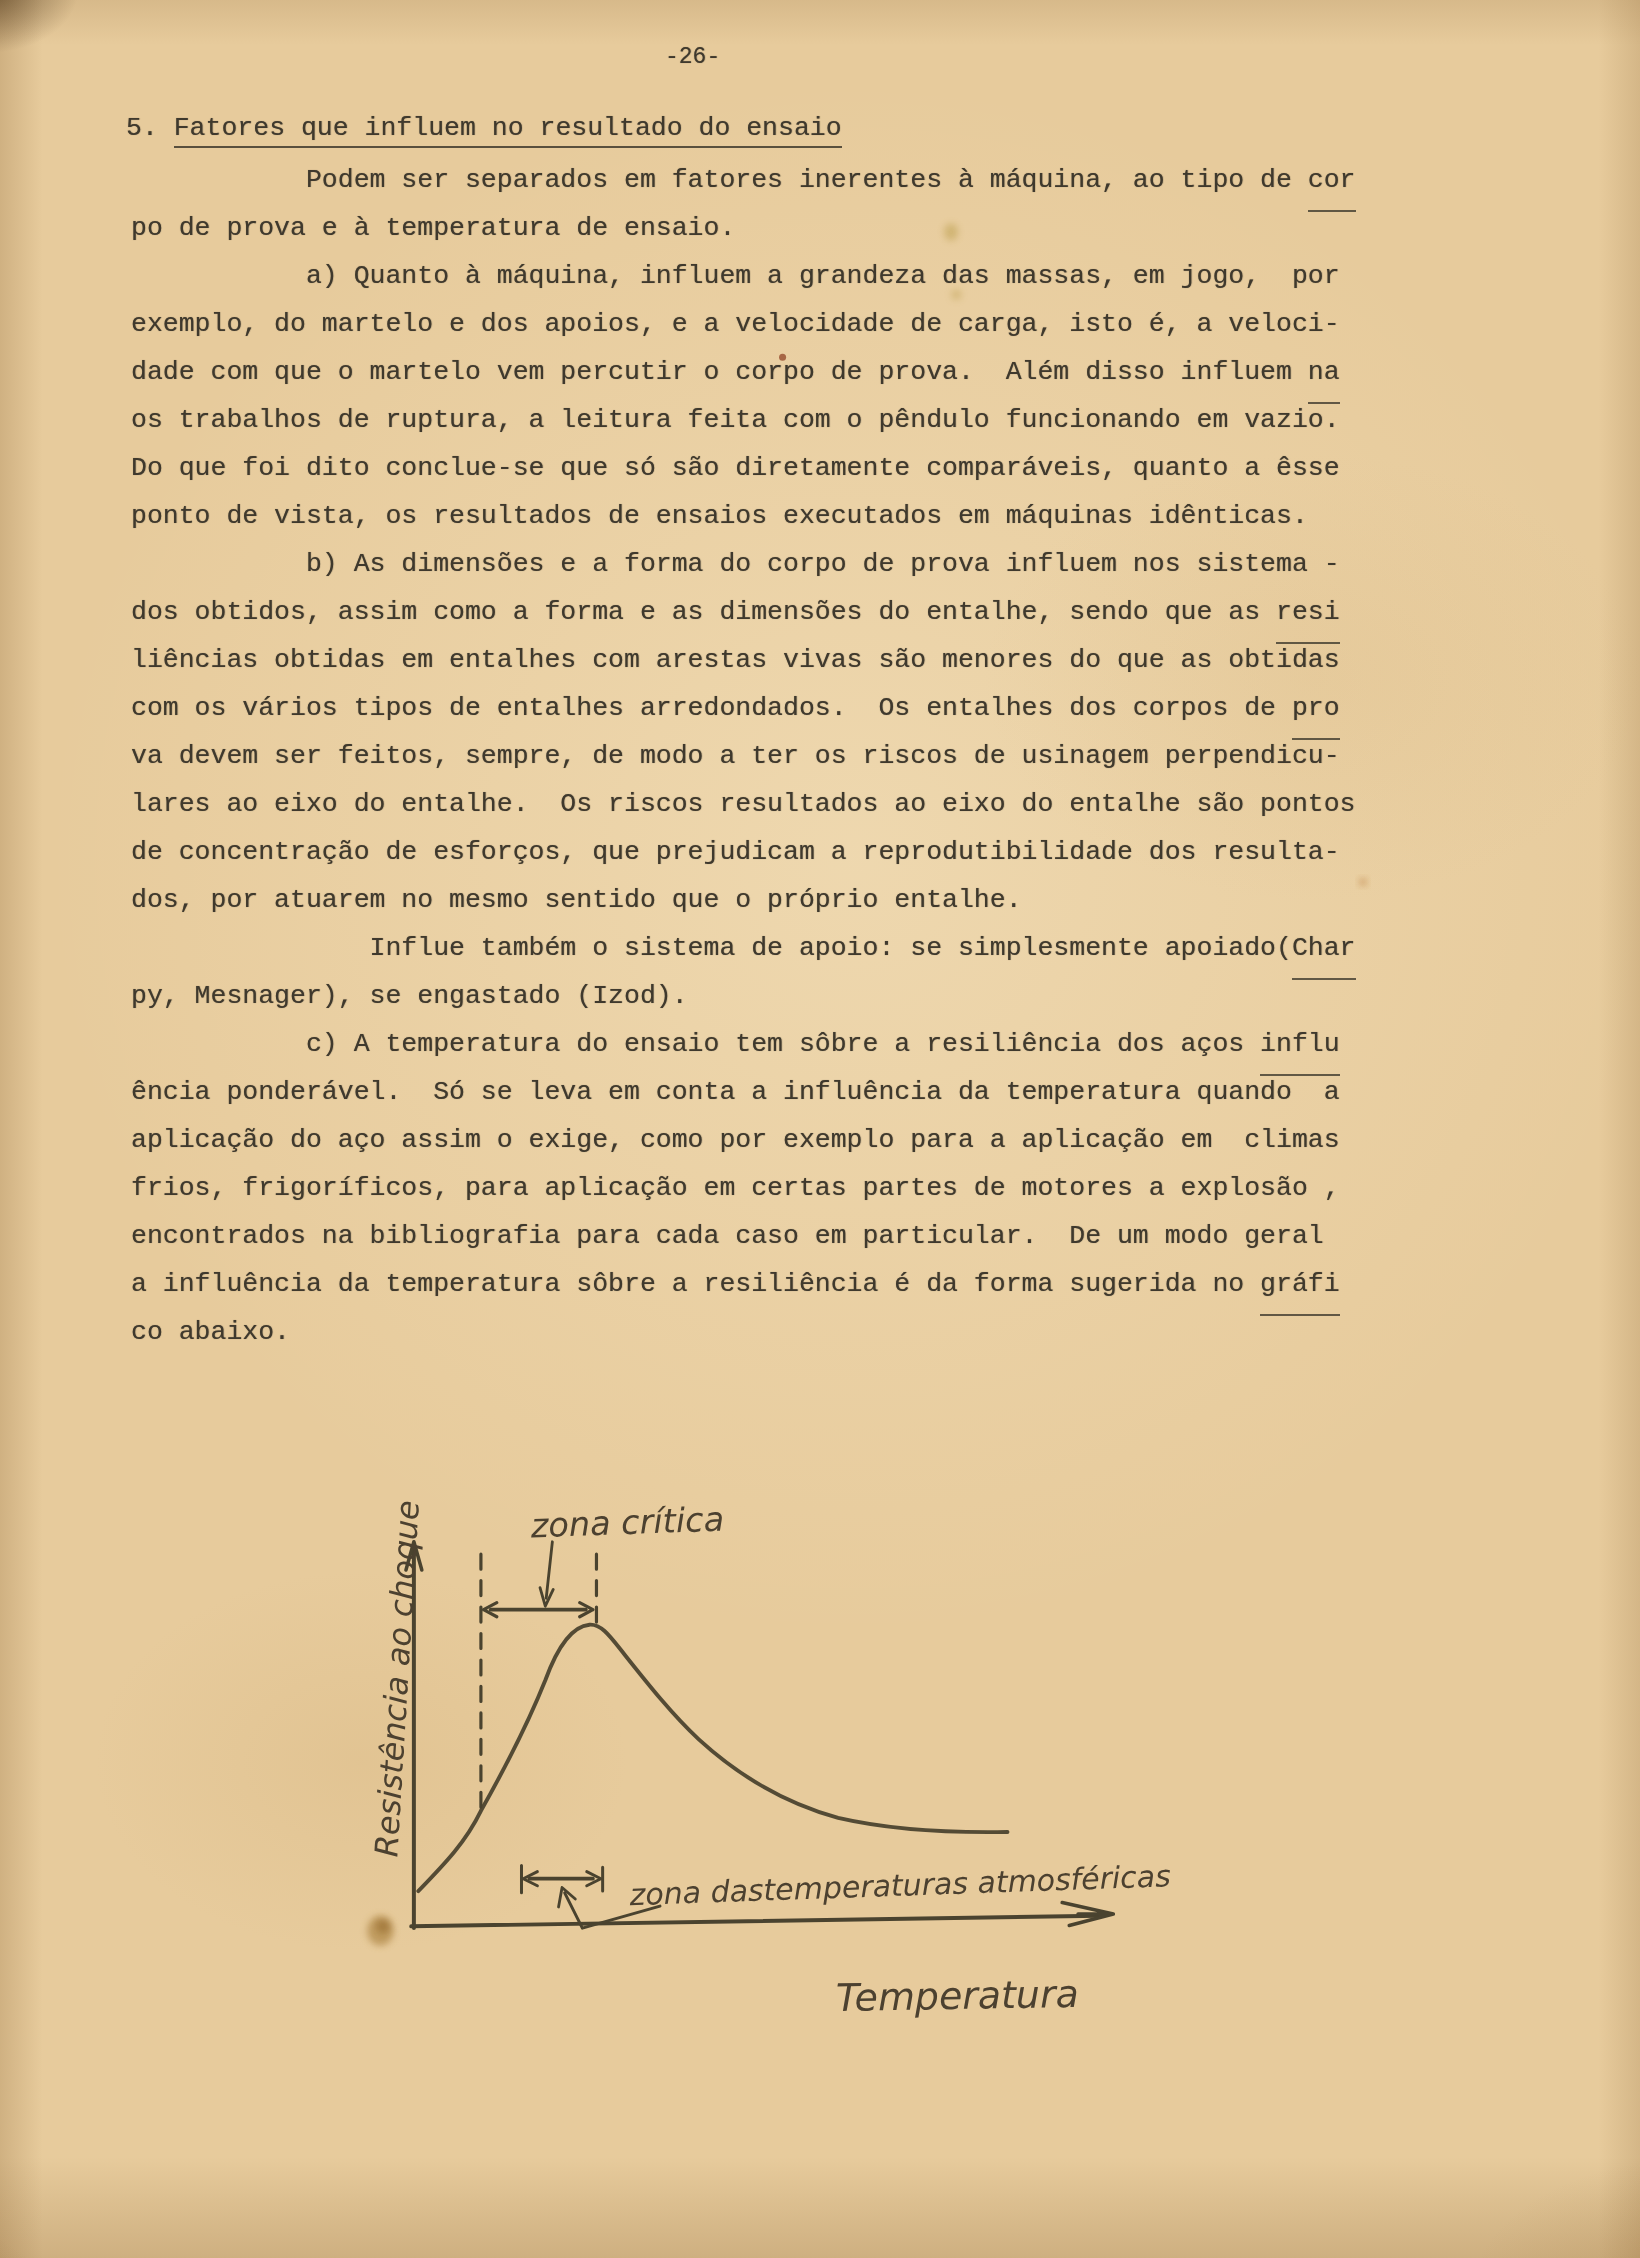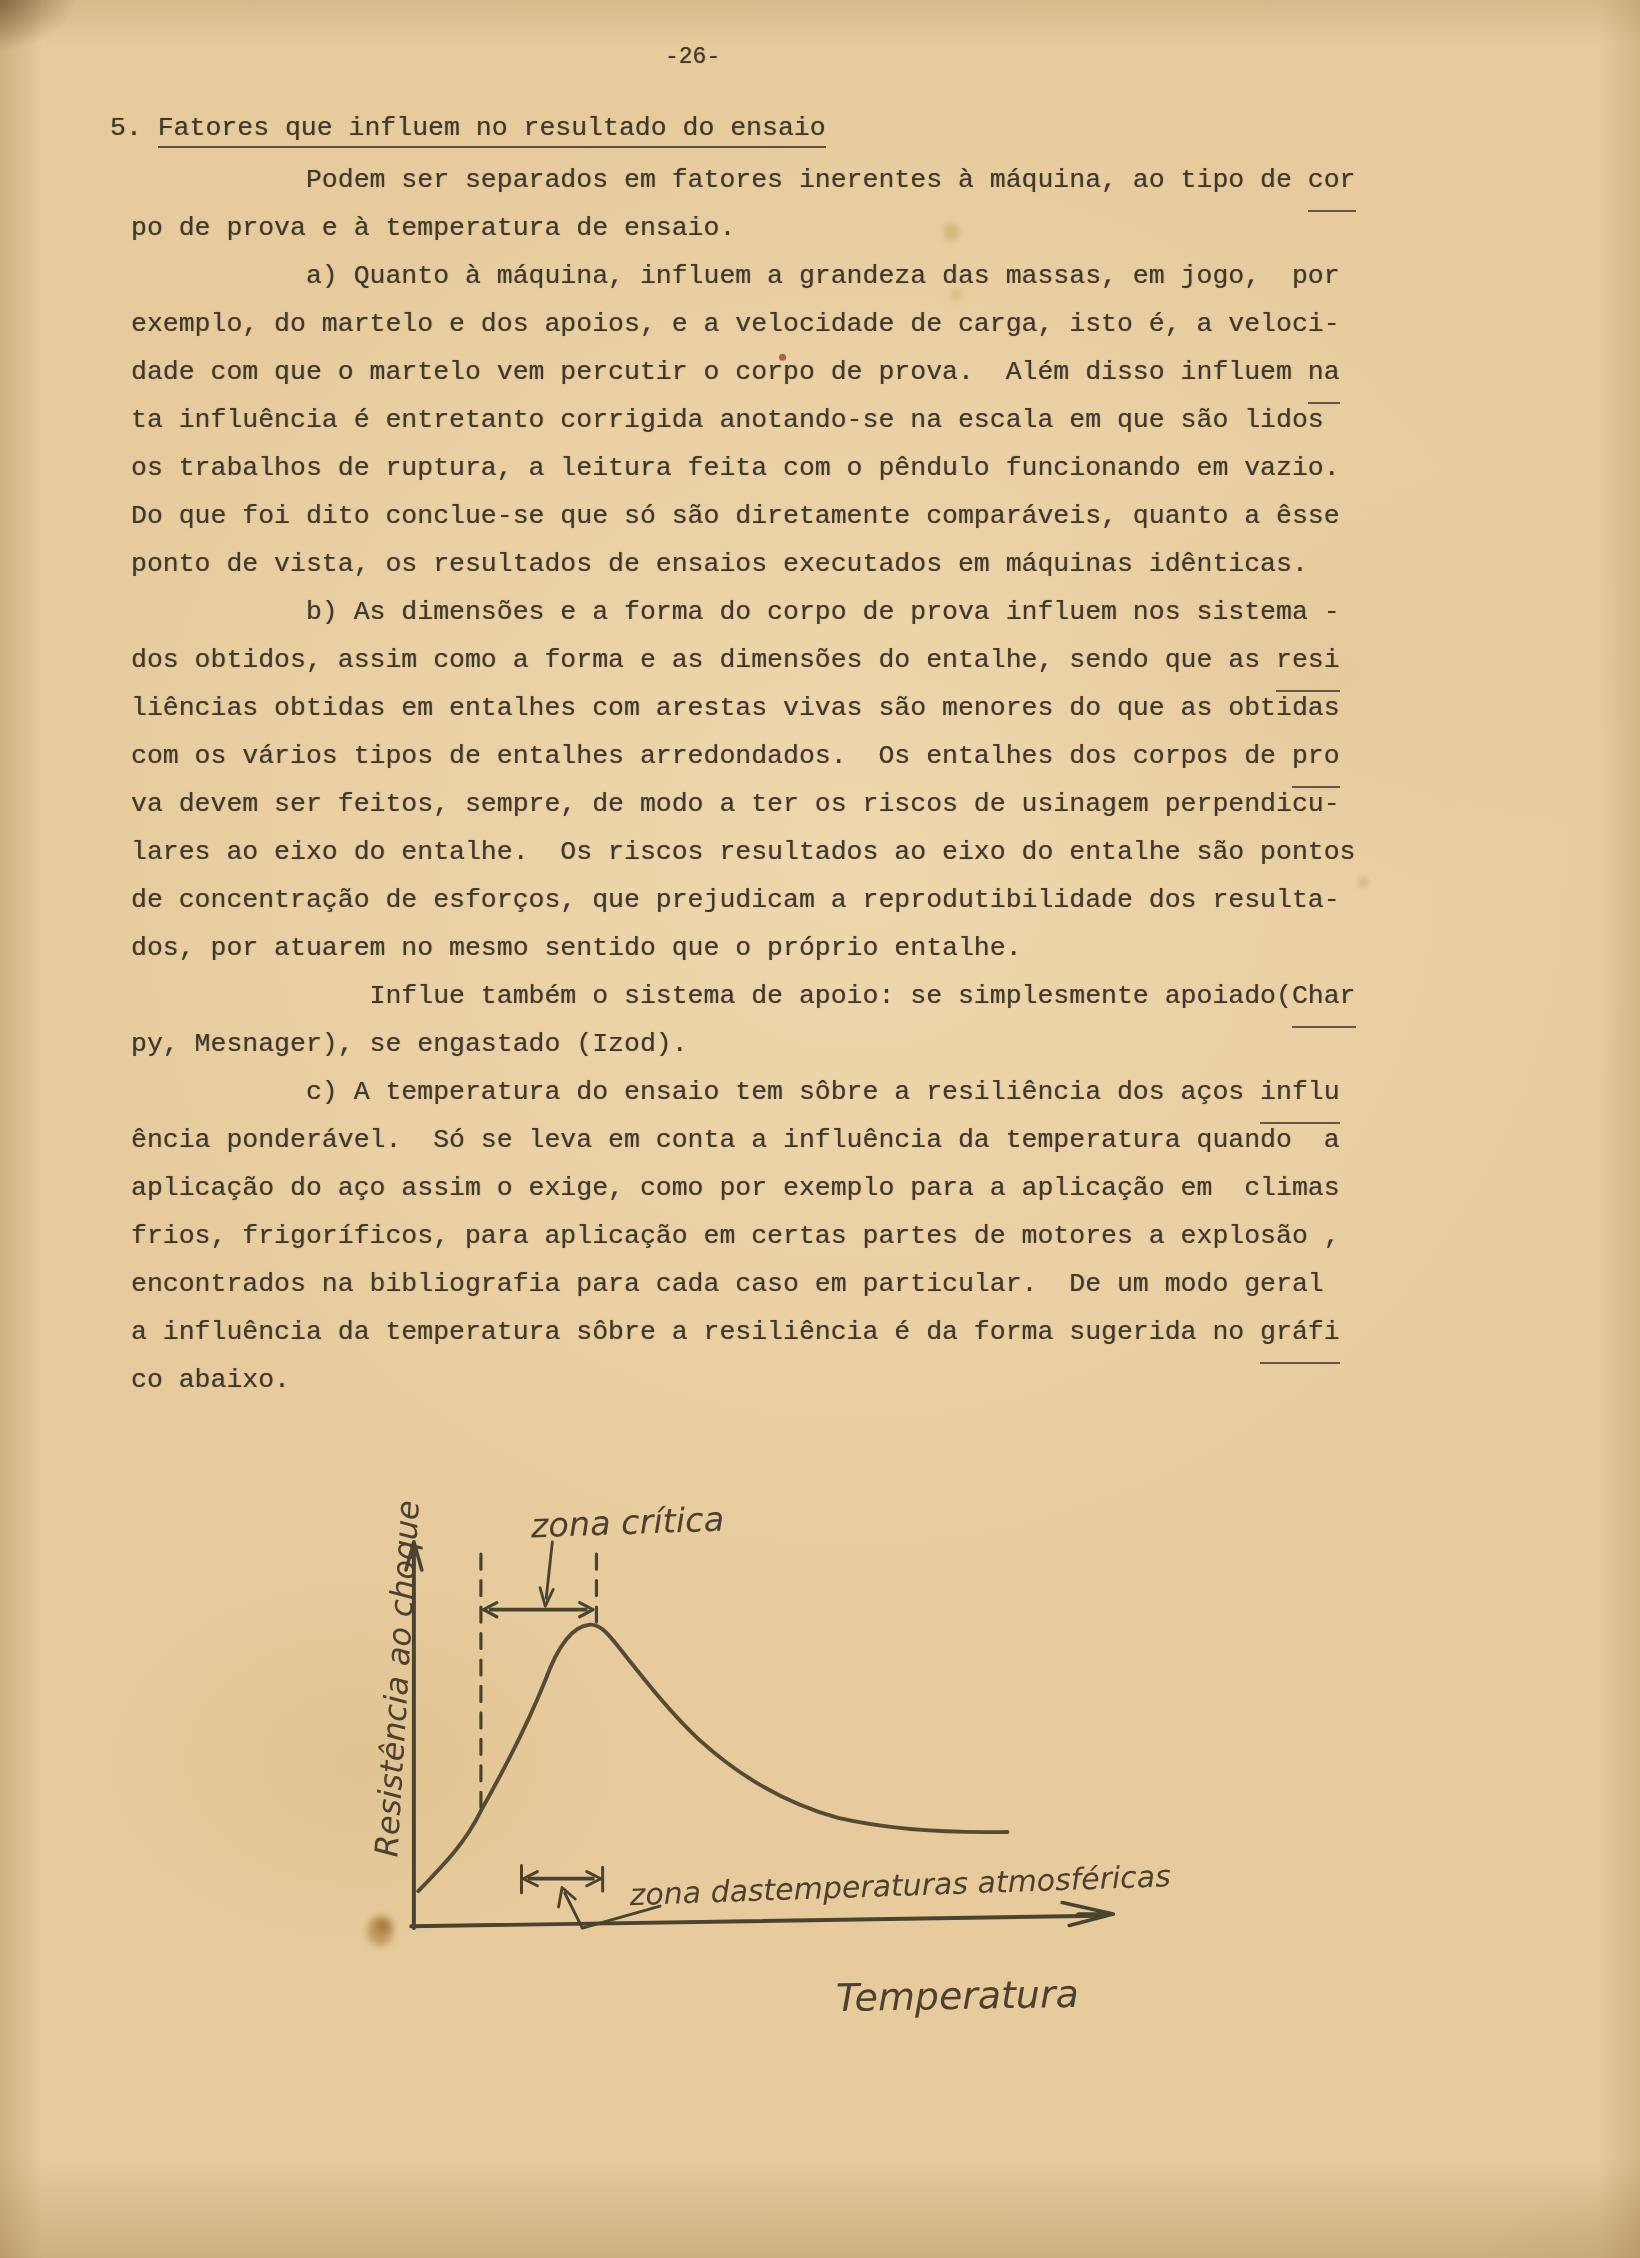--- a/index.html
+++ b/index.html
@@ -23,21 +23,21 @@
   }
   .typed{
     text-shadow:0 0 0.9px rgba(63,57,45,.55), 0.9px 0 0 rgba(63,57,45,.10);
     letter-spacing:0;
   }
   .page-number{
     position:absolute;left:665px;top:44px;
     font-size:23px;
   }
   .heading{
-    position:absolute;left:110px;top:113px;
+    position:absolute;left:126px;top:113px;
     font-size:26.5px;white-space:pre;
   }
   .heading .u-full{
     border-bottom:2.6px solid rgba(63,57,45,.85);
     padding-bottom:2.6px;
   }
   .body-lines{
     position:absolute;left:131px;top:156px;width:1306px;
     font-size:26.5px;
   }
@@ -64,21 +64,20 @@
   <div class="page-number typed">-26-</div>
 
   <div class="heading typed"><span>5. </span><span class="u-full">Fatores que influem no resultado do ensaio</span></div>
 
   <div class="body-lines typed">
       <div class="tline"><span>           Podem ser separados em fatores inerentes à máquina, ao tipo de </span><span class="tw-underline">cor</span></div>
       <div class="tline"><span>po de prova e à temperatura de ensaio.</span></div>
       <div class="tline"><span>           a) Quanto à máquina, influem a grandeza das massas, em jogo,  por</span></div>
       <div class="tline"><span>exemplo, do martelo e dos apoios, e a velocidade de carga, isto é, a veloci-</span></div>
       <div class="tline"><span>dade com que o martelo vem percutir o corpo de prova.  Além disso influem </span><span class="tw-underline">na</span></div>
-      <div class="tline"><span>ta influência é entretanto corrigida anotando-se na escala em que são lidos</span></div>
       <div class="tline"><span>os trabalhos de ruptura, a leitura feita com o pêndulo funcionando em vazio.</span></div>
       <div class="tline"><span>Do que foi dito conclue-se que só são diretamente comparáveis, quanto a êsse</span></div>
       <div class="tline"><span>ponto de vista, os resultados de ensaios executados em máquinas idênticas.</span></div>
       <div class="tline"><span>           b) As dimensões e a forma do corpo de prova influem nos sistema -</span></div>
       <div class="tline"><span>dos obtidos, assim como a forma e as dimensões do entalhe, sendo que as </span><span class="tw-underline">resi</span></div>
       <div class="tline"><span>liências obtidas em entalhes com arestas vivas são menores do que as obtidas</span></div>
       <div class="tline"><span>com os vários tipos de entalhes arredondados.  Os entalhes dos corpos de </span><span class="tw-underline">pro</span></div>
       <div class="tline"><span>va devem ser feitos, sempre, de modo a ter os riscos de usinagem perpendicu-</span></div>
       <div class="tline"><span>lares ao eixo do entalhe.  Os riscos resultados ao eixo do entalhe são pontos</span></div>
       <div class="tline"><span>de concentração de esforços, que prejudicam a reprodutibilidade dos resulta-</span></div>

